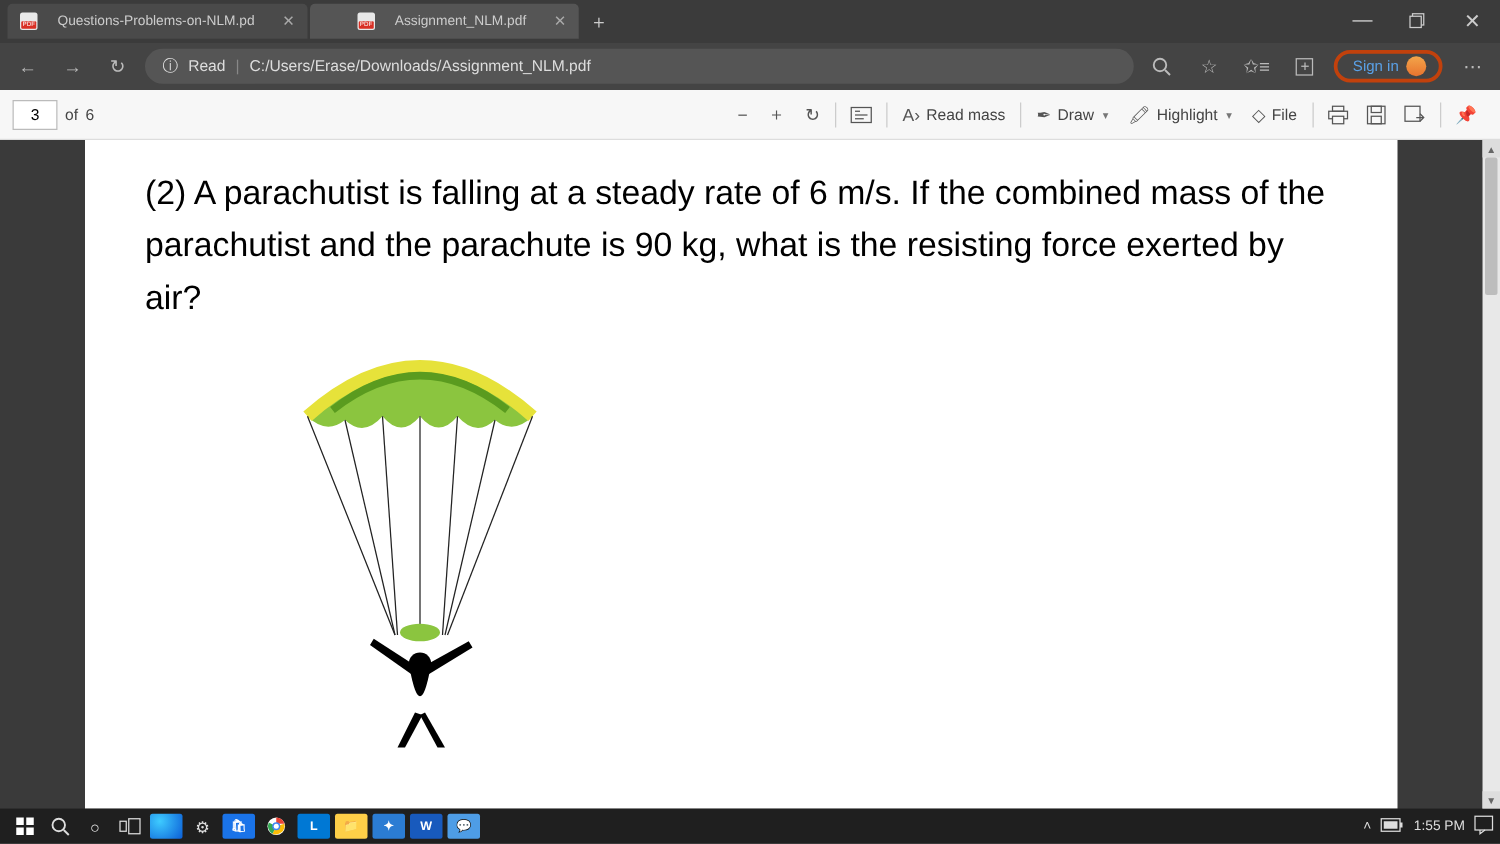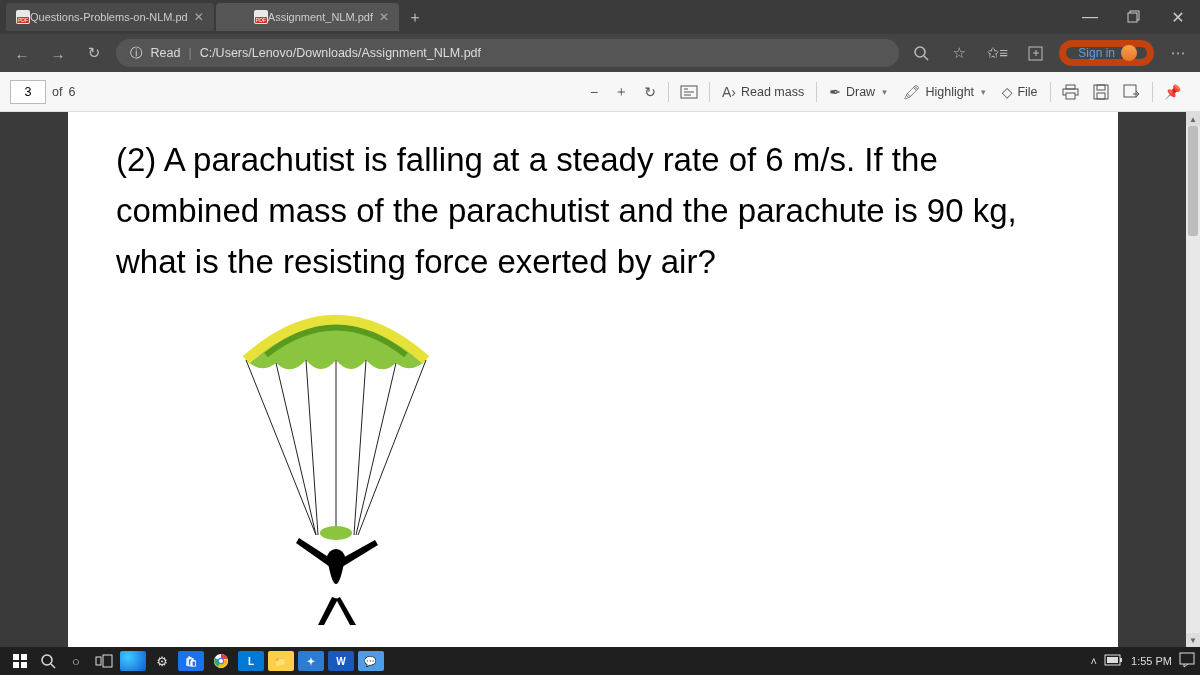--- a/index.html
+++ b/index.html
@@ -1,47 +1,47 @@
 <!DOCTYPE html>
 <html><head>
 <meta charset="utf-8">
 <style>
 * { margin:0; padding:0; box-sizing:border-box; font-family:"Segoe UI",Arial,sans-serif; }
 body { width:1200px; height:675px; background:#2b2b2b; overflow:hidden; position:relative; }
 
 .tabstrip { height:34px; background:#3b3b3b; display:flex; align-items:center; padding-left:6px; }
-.tab { height:28px; display:flex; align-items:center; padding:0 10px; font-size:11px; color:#ccc; gap:0; border-radius:4px 4px 0 0; margin-right:2px; }
+.tab { height:28px; display:flex; align-items:center; padding:0 10px; font-size:11px; color:#ccc; gap:16px; border-radius:4px 4px 0 0; margin-right:2px; }
 .tab.inactive { background:#4a4a4a; }
 .tab.active   { background:#555;padding-left:38px; }
 .pdf-ico { width:14px; height:14px; background:#e8e8e8; position:relative; border-radius:2px; }
 .pdf-ico:after{ content:"PDF"; position:absolute; bottom:1px; left:1px; right:1px; background:#d93025; color:#fff; font-size:5px; text-align:center; line-height:6px; border-radius:1px;}
 .tab-x { font-size:12px; color:#aaa; margin-left:6px; }
 .newtab { width:28px; text-align:center; color:#ccc; font-size:15px; }
 .win-btns { margin-left:auto; display:flex; }
 .win-btn { width:44px; height:34px; display:flex; align-items:center; justify-content:center; color:#ccc; }
 
 .addrbar { height:38px; background:#444; display:flex; align-items:center; padding:0 8px; gap:8px; color:#ccc; }
 .nav-ico { width:28px; height:28px; display:flex; align-items:center; justify-content:center; font-size:15px; color:#bbb; border-radius:4px; }
 .addr-field { flex:1; height:28px; background:#555; border-radius:14px; display:flex; align-items:center; padding:0 14px; gap:8px; font-size:12.5px; color:#ddd; }
 .pipe { color:#888; }
 .addr-right { display:flex; align-items:center; gap:10px; }
-.signin { height:26px; border:7px solid #c2410c; color:#5aa0e6; border-radius:13px; padding:0 10px 0 12px; display:flex; align-items:center; gap:6px; font-size:12px; }
+.signin { height:26px; border:3px solid #c2410c; color:#5aa0e6; border-radius:13px; padding:0 10px 0 12px; display:flex; align-items:center; gap:6px; font-size:12px; }
 .avatar { width:16px; height:16px; border-radius:50%; background:linear-gradient(#f3a54a,#e8732e); }
 
 .pdfbar { height:40px; background:#f7f7f7; border-bottom:1px solid #ddd; display:flex; align-items:center; padding:0 10px; color:#444; font-size:12.5px; }
 .page-inp { width:36px; height:24px; border:1px solid #bbb; text-align:center; font-size:12.5px; background:#fff; }
 .pdfbar .sp { flex:1; }
 .tool { height:30px; display:flex; align-items:center; gap:5px; padding:0 8px; border-radius:3px; }
 .ico { font-size:14px; color:#555; }
 .sep { width:1px; height:20px; background:#ccc; margin:0 4px; }
 .chev { font-size:9px; color:#777; margin-left:2px;}
 
 .viewport { position:absolute; top:112px; bottom:28px; left:0; right:14px; background:#3a3a3a; display:flex; justify-content:center; overflow:hidden;}
 .page { width:1050px; background:#fff; margin-top:0; padding:22px 48px 0 48px; font-family:Cambria,Georgia,serif; color:#000;}
-.q { font-size:33px; line-height:1.55; }
+.q { font-size:27px; line-height:1.55; }
 .illus { width:300px; height:320px; margin:18px 0 0 70px; position:relative; }
 .scrollbar { position:absolute; top:112px; bottom:28px; right:0; width:14px; background:#e8e8e8; }
 .sb-btn { height:14px; display:flex; align-items:center; justify-content:center; font-size:8px; color:#666; background:#ddd;}
 .sb-thumb { position:absolute; left:2px; right:2px; top:14px; height:110px; background:#bdbdbd; border-radius:2px;}
 
 .taskbar { position:absolute; bottom:0; left:0; right:0; height:28px; background:#1f1f1f; display:flex; align-items:center; padding:0 6px; color:#ddd; }
 .tb-ico { width:28px; height:28px; display:flex; align-items:center; justify-content:center; font-size:13px; }
 .tb-app { width:26px; height:20px; border-radius:2px; margin:0 2px; display:flex; align-items:center; justify-content:center; font-size:10px; font-weight:bold;}
 .tb-right { margin-left:auto; display:flex; align-items:center; gap:8px; font-size:11px; }
 
@@ -75,21 +75,21 @@
 </div>
 
 <div class="addrbar">
   <div class="nav-ico">←</div>
   <div class="nav-ico">→</div>
   <div class="nav-ico">↻</div>
   <div class="addr-field">
     <span>ⓘ</span>
     <span>Read</span>
     <span class="pipe">|</span>
-    <span>C:/Users/Lenovo/Downloads/Assignment_NLM.pdf</span>
+    <span>C:/Users/Erase/Downloads/Assignment_NLM.pdf</span>
   </div>
   <div class="addr-right">
     <div class="nav-ico">
       <svg width="14" height="14">
           <circle cx="6" cy="6" r="5" fill="none" stroke="#bbb" stroke-width="1.5"></circle>
           <line x1="10" y1="10" x2="14" y2="14" stroke="#bbb" stroke-width="1.5"></line>
         </svg>
     </div>
     <div class="nav-ico">☆</div>
     <div class="nav-ico">✩≡</div>

